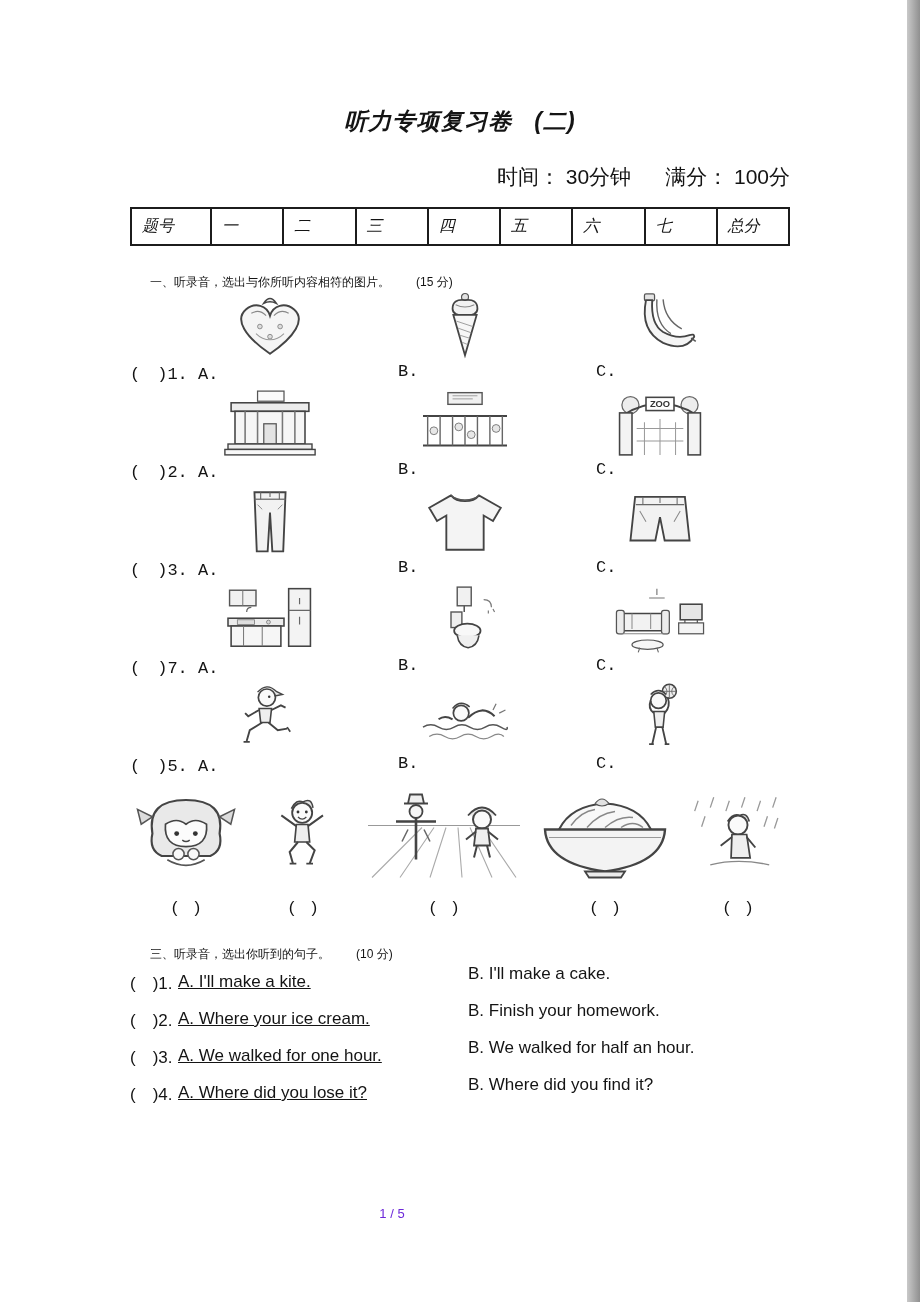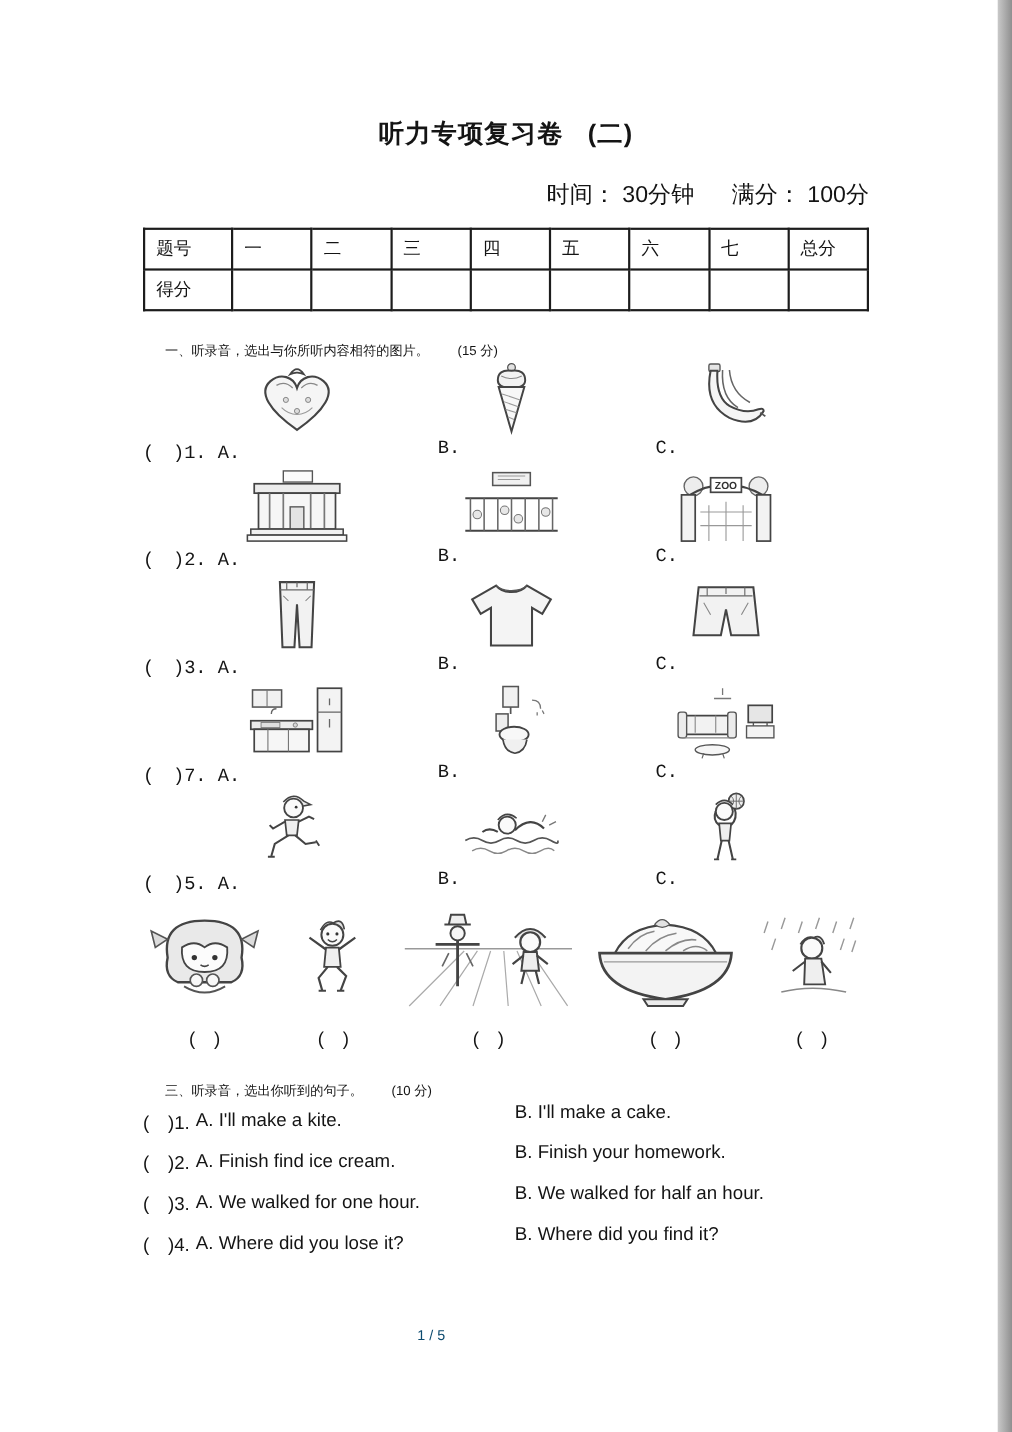--- a/index.html
+++ b/index.html
@@ -2,25 +2,25 @@
 <html><head>
 <meta charset="utf-8">
 <style>
   *{margin:0;padding:0;box-sizing:border-box;}
   html,body{background:#ffffff;}
   body{width:920px;height:1302px;position:relative;overflow:hidden;
        font-family:"Liberation Sans","DejaVu Sans",sans-serif;color:#141414;}
   .edge{position:absolute;top:0;right:0;width:13px;height:1302px;
         background:linear-gradient(90deg,#c9c9c9,#8f8f8f);}
   .content{position:absolute;left:130px;top:0;width:660px;}
-  .title{margin-top:106px;text-align:center;font-size:23px;font-weight:700;letter-spacing:1px;}
+  .title{margin-top:106px;text-align:center;font-size:23px;font-weight:700;letter-spacing:1px;font-style:italic;}
   .title .sub{margin-left:22px;}
   .meta{margin-top:26px;text-align:right;font-size:21px;}
   .meta .g{display:inline-block;width:34px;}
-  table.score{width:100%;margin-top:16px;border-collapse:collapse;table-layout:fixed;}
+  table.score{width:100%;margin-top:16px;border-collapse:collapse;table-layout:fixed;font-style:italic;}
   table.score td{border:2px solid #1c1c1c;height:37px;font-size:16px;padding-left:10px;vertical-align:middle;}
   table.score td.c0{width:80px;}
   .sec-head{margin-top:14px;font-size:12px;height:24px;white-space:pre-wrap;}
   .sec-head .pts{margin-left:26px;}
   .img-row{position:relative;height:72px;margin-top:4px;}
   .slot{position:absolute;bottom:0;width:200px;display:flex;justify-content:center;align-items:flex-end;}
   .slot.sa{left:40px;}.slot.sb{left:235px;}.slot.sc{left:430px;}
   .art{height:70px;width:100px;}
   .art.wide{width:118px;}
   .opt-line{position:relative;height:20px;margin-top:2px;font-size:17px;font-family:Liberation Mono, monospace;}
@@ -34,23 +34,23 @@
   .s2-blanks{display:flex;justify-content:space-between;margin-top:14px;font-size:17px;height:22px;}
   .s2-blanks span{display:inline-block;text-align:center;}
   .s2-blanks span:nth-child(1){width:112px;}
   .s2-blanks span:nth-child(2){width:100px;}
   .s2-blanks span:nth-child(3){width:160px;}
   .s2-blanks span:nth-child(4){width:140px;}
   .s2-blanks span:nth-child(5){width:104px;}
   .s3-line{position:relative;height:37px;font-size:17px;}
   .s3-line.first{margin-top:8px;}
   .s3-line .pre{position:absolute;left:0;top:8px;}
-  .s3-line .oa{position:absolute;left:48px;top:8px;}
+  .s3-line .oa{position:absolute;left:48px;top:8px;text-decoration:underline;}
   .s3-line .ob{position:absolute;left:338px;top:0;}
-  .footer{position:absolute;left:0;top:1206px;width:784px;text-align:center;font-size:13px;color:#0c4a6e;}
+  .footer{position:absolute;left:0;top:1206px;width:784px;text-align:center;font-size:13px;color:#6d28d9;}
   .defs{position:absolute;width:0;height:0;overflow:hidden;}
 </style>
 </head>
 <body>
 
 <svg class="defs" aria-hidden="true">
 <defs>
   <symbol id="sym-heart-cake" viewBox="0 0 120 90">
     <path d="M52 17 Q60 5 68 17 Q60 13 52 17 Z" fill="#ededed" stroke="#444" stroke-width="2"></path>
     <path d="M60 82 C28 60 14 38 29 25 C41 15 56 20 60 33 C64 20 79 15 91 25 C106 38 92 60 60 82 Z" fill="#f5f5f5" stroke="#444" stroke-width="2.5"></path>
@@ -253,31 +253,20 @@
         <td class="c0">题号</td>
         <td>一</td>
         <td>二</td>
         <td>三</td>
         <td>四</td>
         <td>五</td>
         <td>六</td>
         <td>七</td>
         <td>总分</td>
       </tr>
-      <tr>
-        <td class="c0">得分</td>
-        <td></td>
-        <td></td>
-        <td></td>
-        <td></td>
-        <td></td>
-        <td></td>
-        <td></td>
-        <td></td>
-      </tr>
     </tbody>
       </table>
 
     <div class="sec-head">
       <span>一、听录音，选出与你所听内容相符的图片。</span><span class="pts">(15 分)</span>
     </div>
 
     <div class="img-row">
       <div class="slot sa">
           <svg class="art">
@@ -433,21 +422,21 @@
       <span>三、听录音，选出你听到的句子。</span><span class="pts">(10 分)</span>
     </div>
 
     <div class="s3-line first">
       <span class="pre">(　)1.</span>
       <span class="oa">A. I'll make a kite.</span>
       <span class="ob">B. I'll make a cake.</span>
     </div>
     <div class="s3-line">
       <span class="pre">(　)2.</span>
-      <span class="oa">A. Finish find ice cream.</span>
+      <span class="oa">A. Where your ice cream.</span>
       <span class="ob">B. Finish your homework.</span>
     </div>
     <div class="s3-line">
       <span class="pre">(　)3.</span>
       <span class="oa">A. We walked for one hour.</span>
       <span class="ob">B. We walked for half an hour.</span>
     </div>
     <div class="s3-line">
       <span class="pre">(　)4.</span>
       <span class="oa">A. Where did you lose it?</span>

